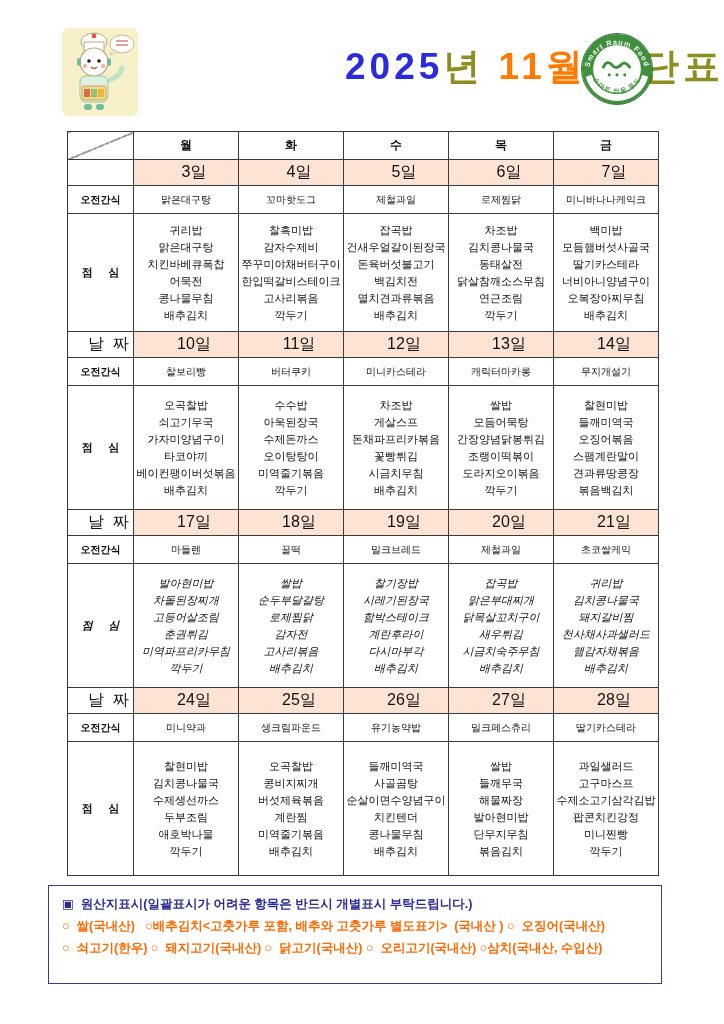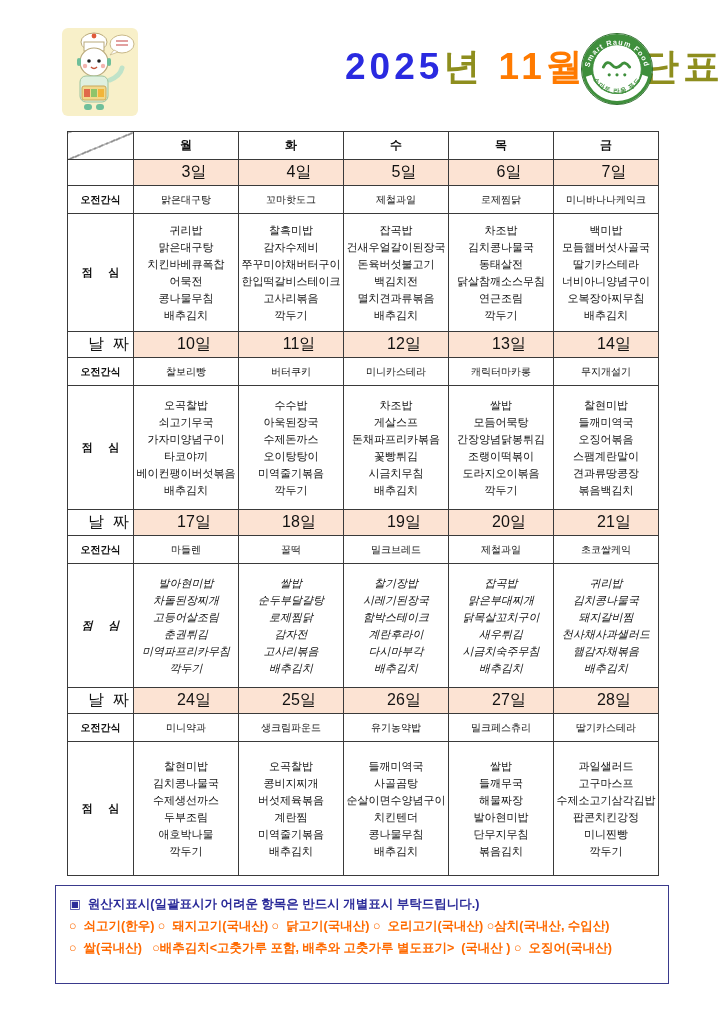--- a/index.html
+++ b/index.html
@@ -28,21 +28,21 @@
       transparent 48.8%,#6a6a6a 48.8%,#6a6a6a 51.2%,transparent 51.2%);}
   tr.r-date td{height:23px;background:#fce3d3;font-size:16px;font-weight:normal;padding-left:16px;}
   tr.r-snack td{height:25px;font-size:10px;}
   tr.r-lunch td{vertical-align:middle;}
   tr.h0 td{height:115px;} tr.h1 td{height:121px;}
   tr.h2 td{height:121px;font-style:italic;} tr.h3 td{height:131px;}
   td.label-cell{background:#ffffff !important;white-space:pre;
     font-size:11.5px;font-weight:600;}
   td.lunch-cell div{line-height:17px;font-size:11px;}
   
-  .notice{position:absolute;left:55px;top:885px;width:612px;height:97px;
+  .notice{position:absolute;left:48px;top:885px;width:612px;height:97px;
     border:1px solid #3a3a8c;background:#ffffff;}
   .notice-title{margin:10px 0 4px 13px;font-size:12.5px;font-weight:bold;
     color:#2b2b99;white-space:pre;}
   .notice-line{margin:4px 0 0 13px;font-size:12.5px;font-weight:bold;
     color:#ff6a00;white-space:pre;line-height:18px;}
 </style>
 </head>
 <body>
 
 <div class="mascot">
@@ -361,15 +361,15 @@
           <div>팝콘치킨강정</div>
           <div>미니찐빵</div>
           <div>깍두기</div>
         </td>
       </tr>
     </tbody>
 </table>
 
 <div class="notice">
   <div class="notice-title">▣  원산지표시(일괄표시가 어려운 항목은 반드시 개별표시 부탁드립니다.)</div>
+  <div class="notice-line">○  쌀(국내산)   ○배추김치&lt;고춧가루 포함, 배추와 고춧가루 별도표기&gt;  (국내산 ) ○  오징어(국내산)</div>
   <div class="notice-line">○  쇠고기(한우) ○  돼지고기(국내산) ○  닭고기(국내산) ○  오리고기(국내산) ○삼치(국내산, 수입산)</div>
-  <div class="notice-line">○  쌀(국내산)   ○배추김치&lt;고춧가루 포함, 배추와 고춧가루 별도표기&gt;  (국내산 ) ○  오징어(국내산)</div>
 </div>
 
 </body></html>

